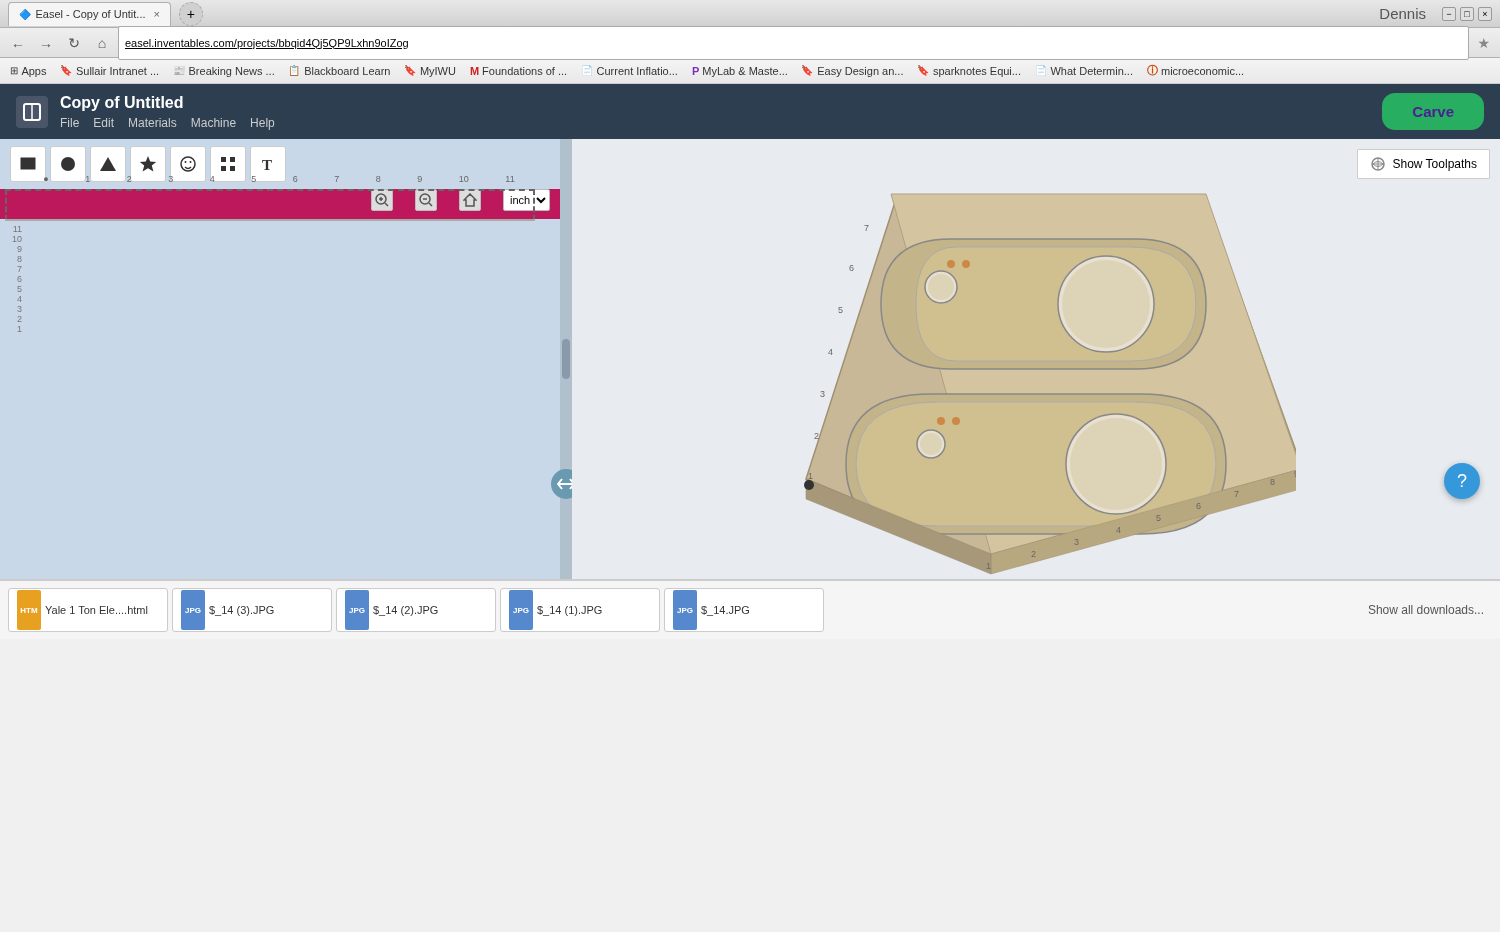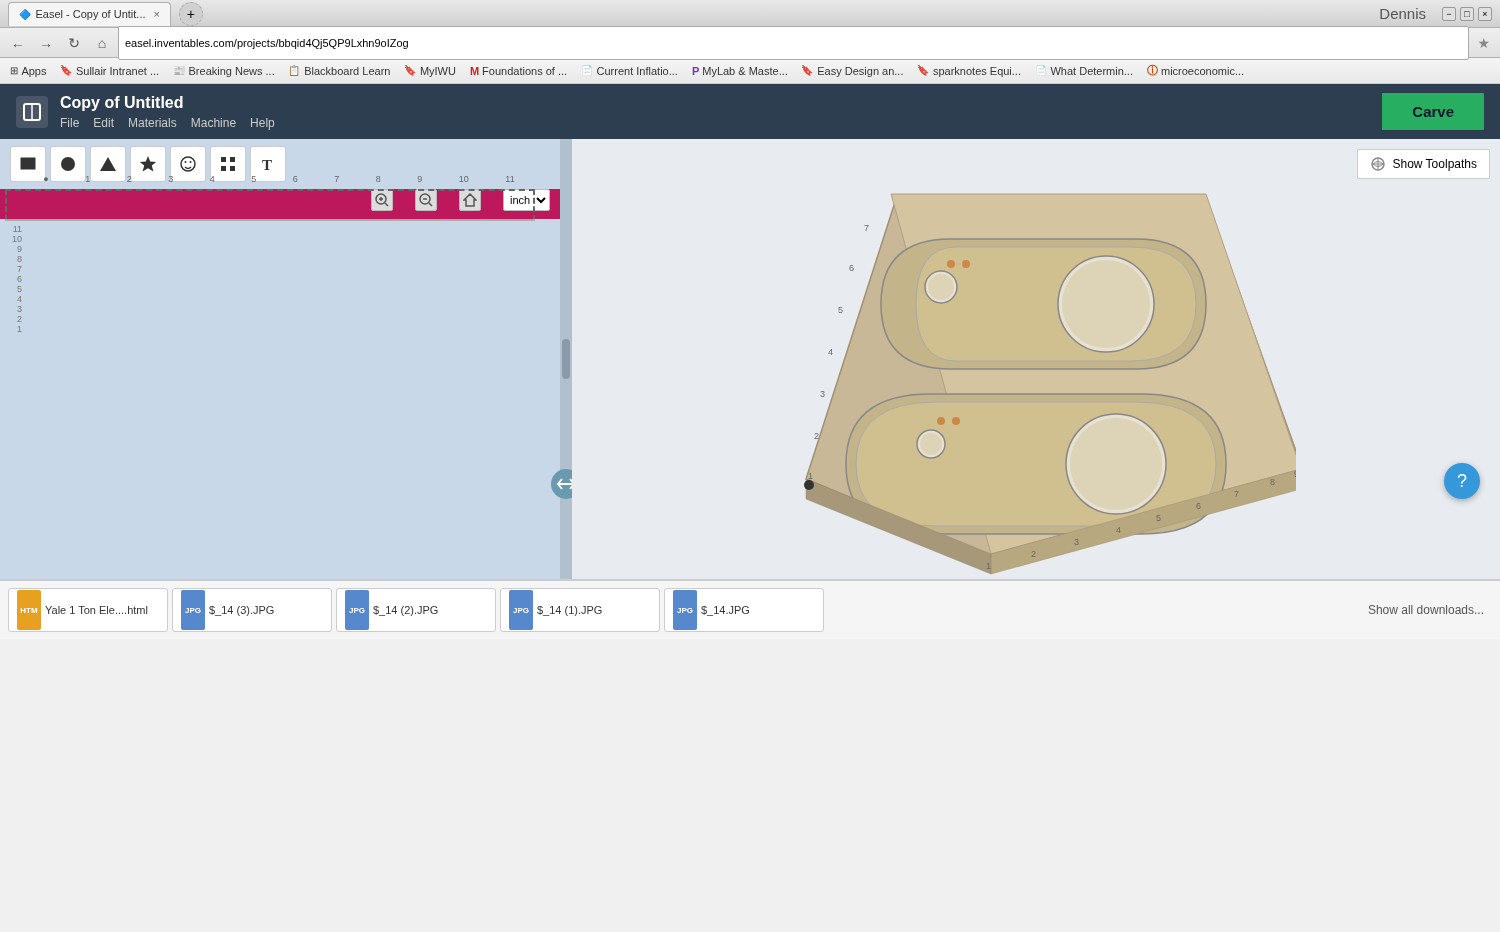--- a/index.html
+++ b/index.html
@@ -55,20 +55,21 @@
     }
     .nav-btn:disabled { color: #bbb; cursor: default; }
     .address-bar {
       flex: 1;
       height: 26px;
       border: 1px solid #aaa;
       border-radius: 2px;
       padding: 16px 6px;
       font-size: 11px;
       background: white;
+      text-decoration: underline;
     }
     .bookmark-star { font-size: 14px; color: #888; margin: 0 4px; }
 
     .bookmarks-bar {
       height: 26px;
       background: linear-gradient(to bottom, #f5f5f5, #e8e8e8);
       display: flex;
       align-items: center;
       padding: 0 4px;
       gap: 2px;
@@ -113,26 +114,26 @@
       display: flex;
       gap: 14px;
     }
     .easel-menu-item {
       color: #ccc;
       font-size: 12px;
       cursor: pointer;
     }
     .carve-button {
       background: #27ae60;
-      color: #0f172a;
+      color: #4c1d95;
       border: none;
       padding: 10px 30px;
       font-size: 15px;
       font-weight: bold;
-      border-radius: 1px;
+      border-radius: 13px;
       cursor: pointer;
     }
 
     
     .workspace {
       flex: 1;
       display: flex;
       position: relative;
       background: #c8d8e8;
     }

